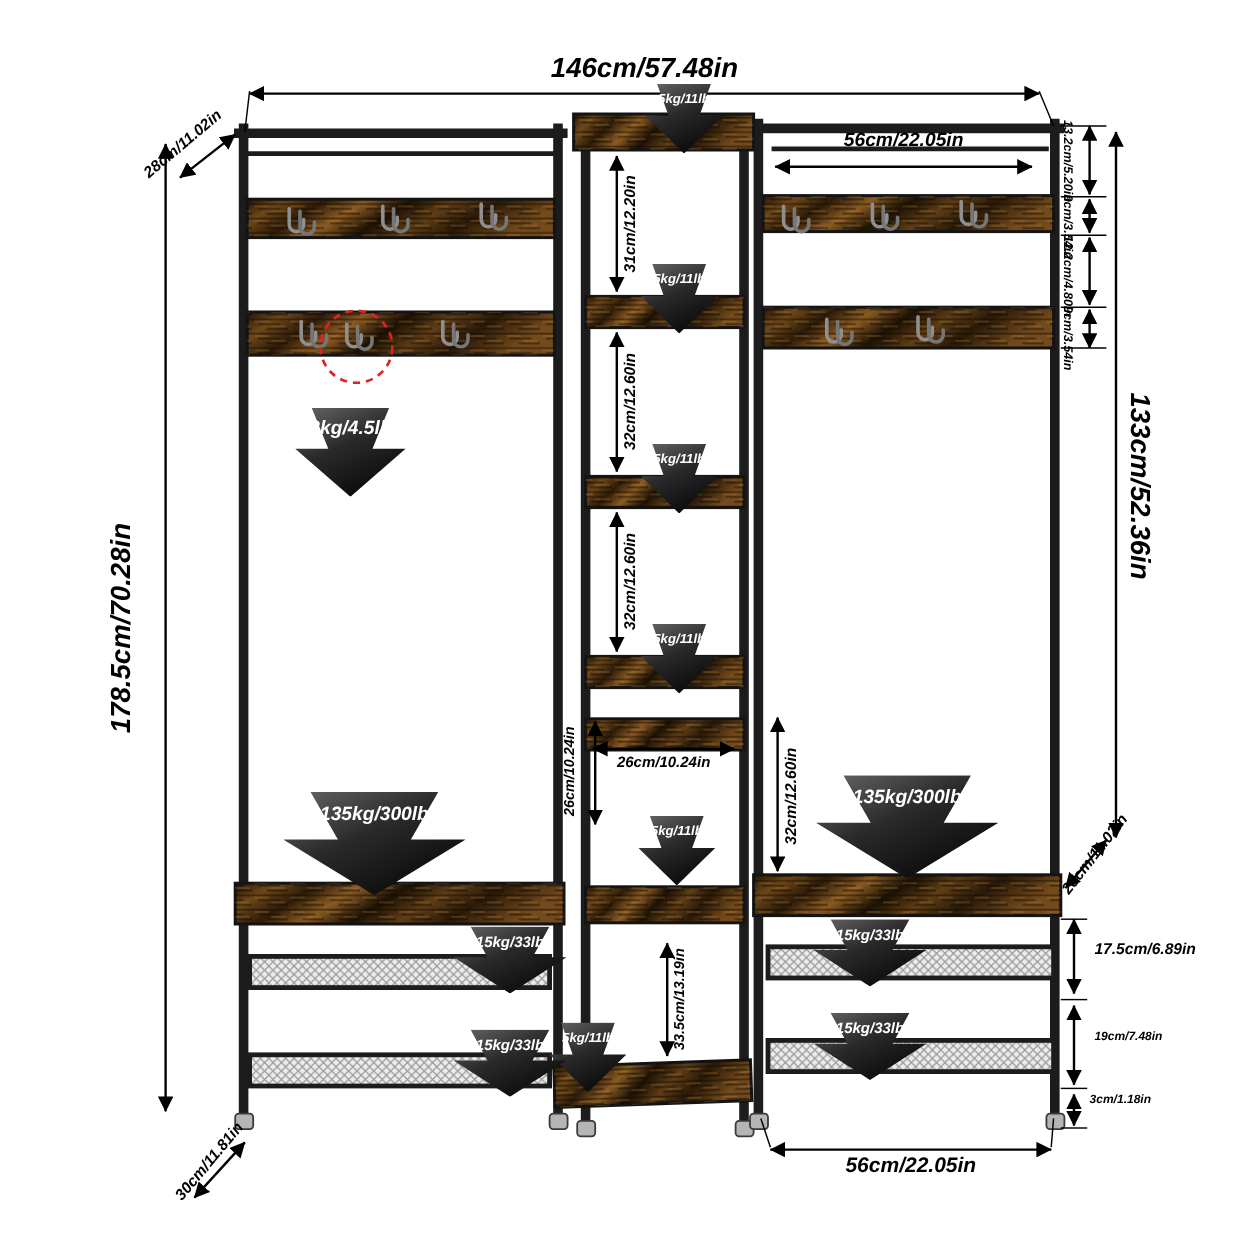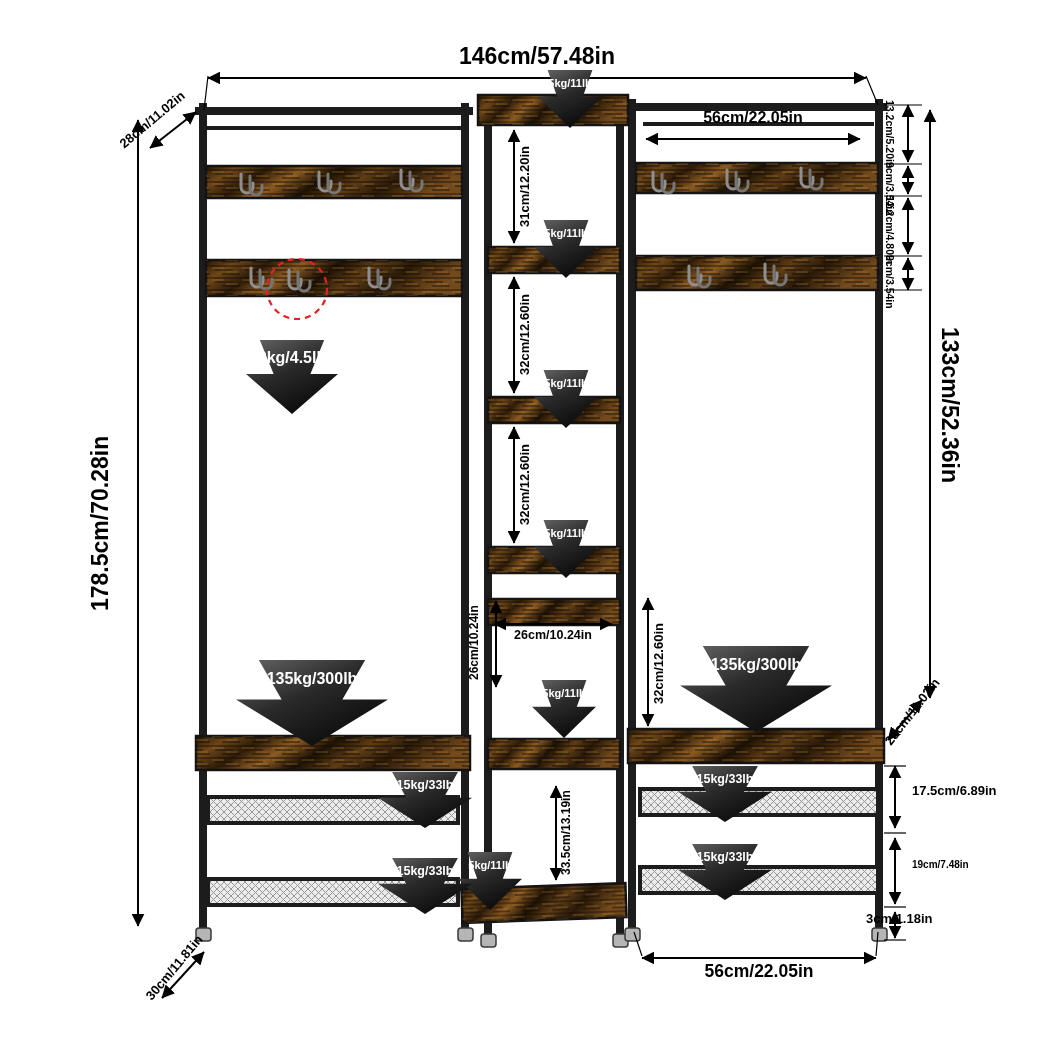--- a/index.html
+++ b/index.html
@@ -1,18 +1,18 @@
 <!DOCTYPE html>
 <html><head>
 <meta charset="utf-8">
 <style>
   * { margin:0; padding:0; box-sizing:border-box; }
   html,body { background:#ffffff; }
   body { font-family:"Liberation Sans", sans-serif; color:#000; }
-  #stage { position:relative; width:1050px; height:1050px; background:#fff; overflow:hidden; }
+  #stage { position:relative; width:1050px; height:1050px; background:#fff; overflow:hidden;font-style:italic; }
   #stage svg.illus { position:absolute; left:0; top:0; }
 
   .hlab { position:absolute; font-weight:700; white-space:nowrap; text-align:center; line-height:1.05; }
   .vlab { position:absolute; font-weight:700; white-space:nowrap; writing-mode:vertical-rl; text-align:center; line-height:1.05; }
   .vlab.up { transform:rotate(180deg); }
   .dlab { position:absolute; font-weight:700; white-space:nowrap; }
 
   .weight { position:absolute; }
   .weight .shape { position:absolute; inset:0;
       background:linear-gradient(155deg,#686868 0%,#2a2a2a 42%,#000 100%);
@@ -182,21 +182,21 @@
       </g>
     </g>
   </svg>
 
   <div class="hlab" style="left:208px;top:44px;width:658px;font-size:23px;">146cm/57.48in</div>
   <div class="hlab" style="left:646px;top:110px;width:214px;font-size:16px;">56cm/22.05in</div>
   <div class="hlab" style="left:494px;top:629px;width:118px;font-size:12.5px;">26cm/10.24in</div>
   <div class="hlab" style="left:642px;top:962px;width:234px;font-size:17.5px;">56cm/22.05in</div>
   <div class="hlab" style="left:912px;top:784px;font-size:13px;">17.5cm/6.89in</div>
   <div class="hlab" style="left:912px;top:860px;font-size:10px;">19cm/7.48in</div>
-  <div class="hlab" style="left:866px;top:912px;font-size:13px;">3cm/1.18in</div>
+  <div class="hlab" style="left:908px;top:912px;font-size:10px;">3cm/1.18in</div>
 
   <div class="vlab up" style="left:88px;top:120px;height:806px;font-size:23px;">178.5cm/70.28in</div>
   <div class="vlab" style="left:938px;top:112px;height:586px;font-size:23px;">133cm/52.36in</div>
 
   <div class="vlab" style="left:884px;top:100px;height:64px;font-size:10.5px;">13.2cm/5.20in</div>
   <div class="vlab" style="left:884px;top:162px;height:36px;font-size:10.5px;">9cm/3.54in</div>
   <div class="vlab" style="left:884px;top:196px;height:62px;font-size:10.5px;">12.2cm/4.80in</div>
   <div class="vlab" style="left:884px;top:255px;height:38px;font-size:10.5px;">9cm/3.54in</div>
 
   <div class="vlab up" style="left:518px;top:132px;height:110px;font-size:13px;">31cm/12.20in</div>

